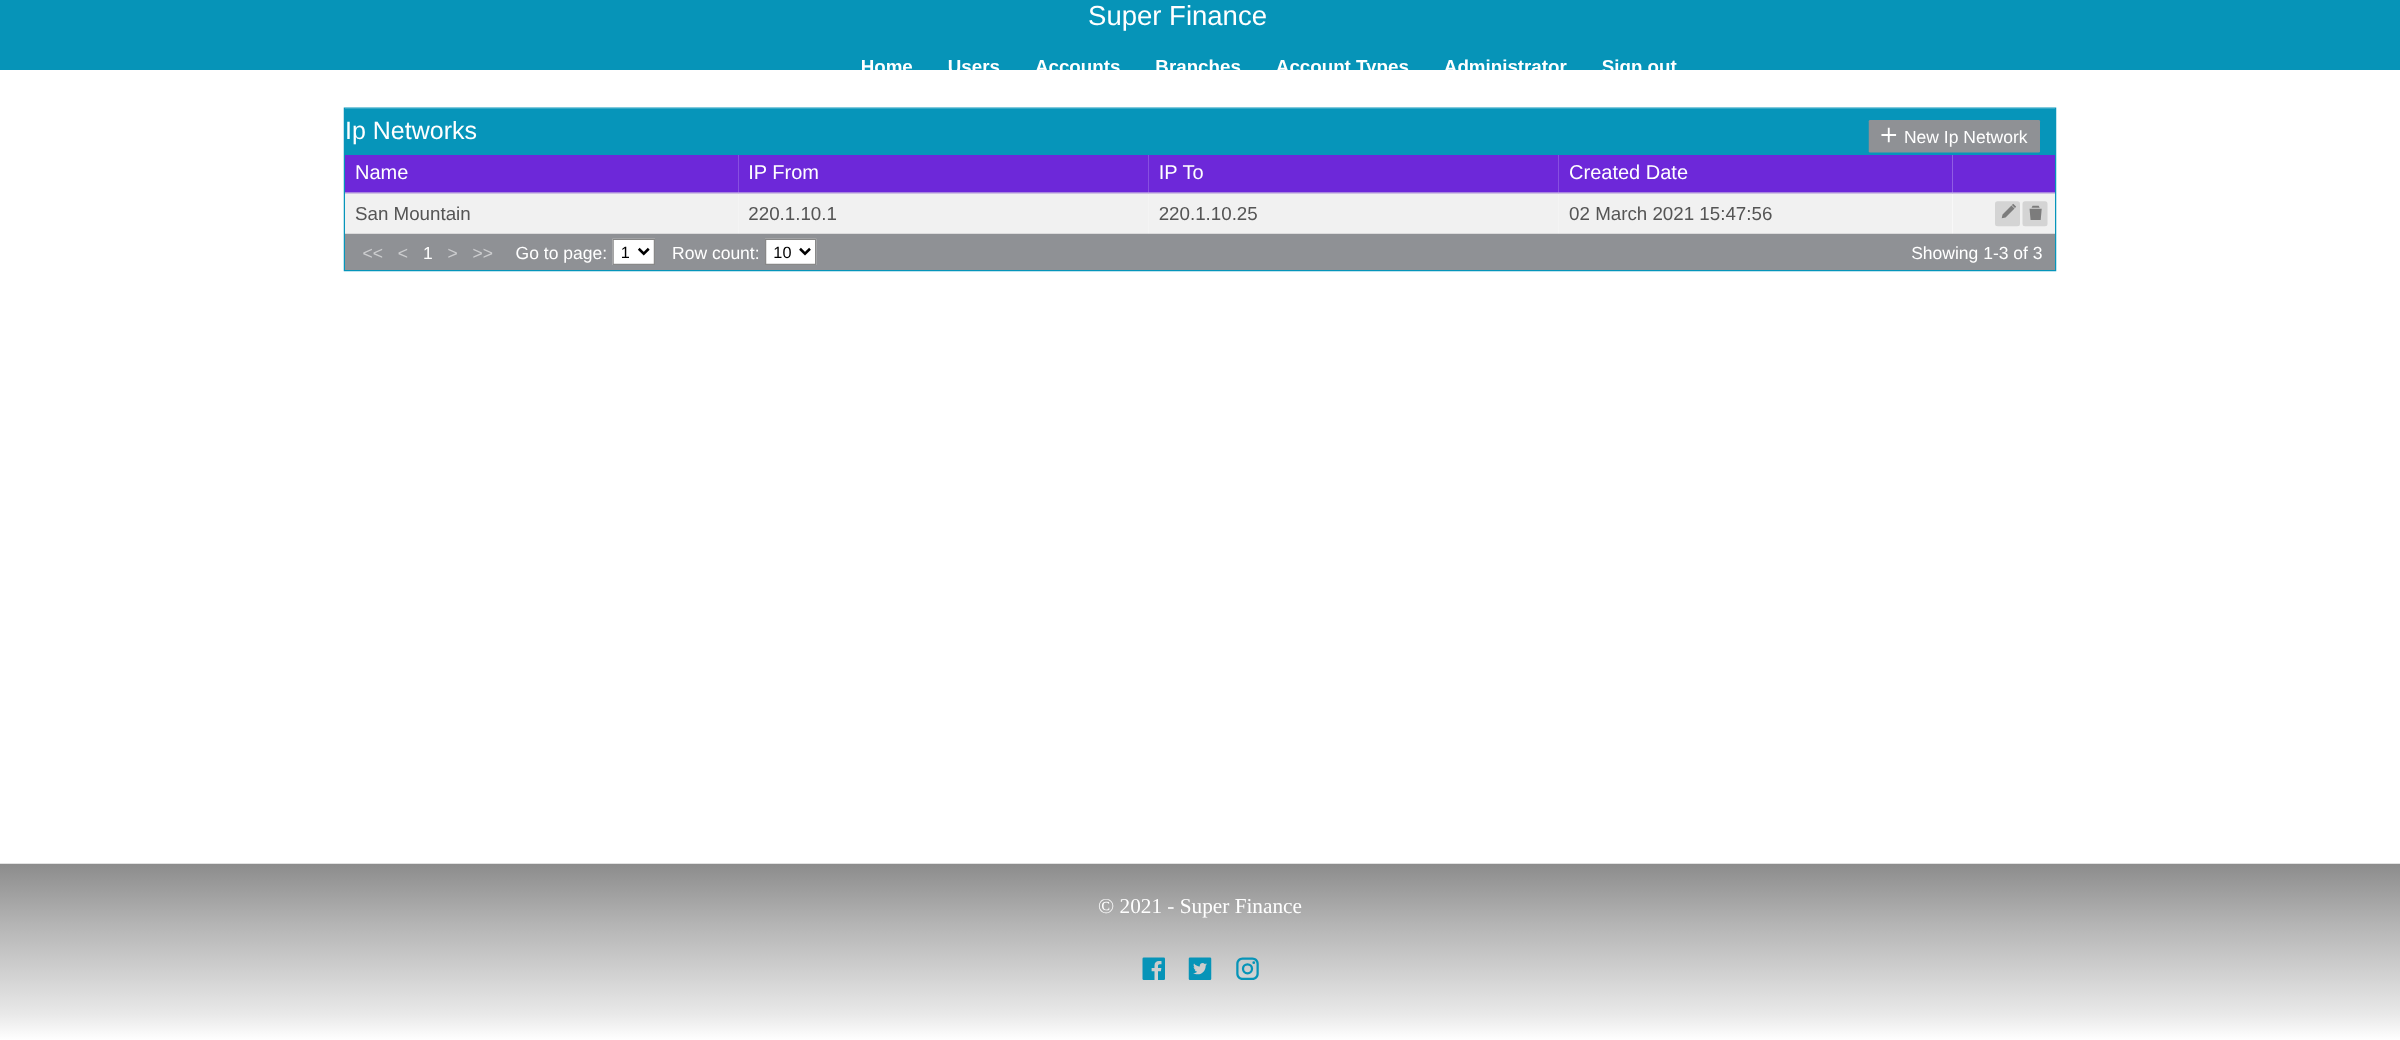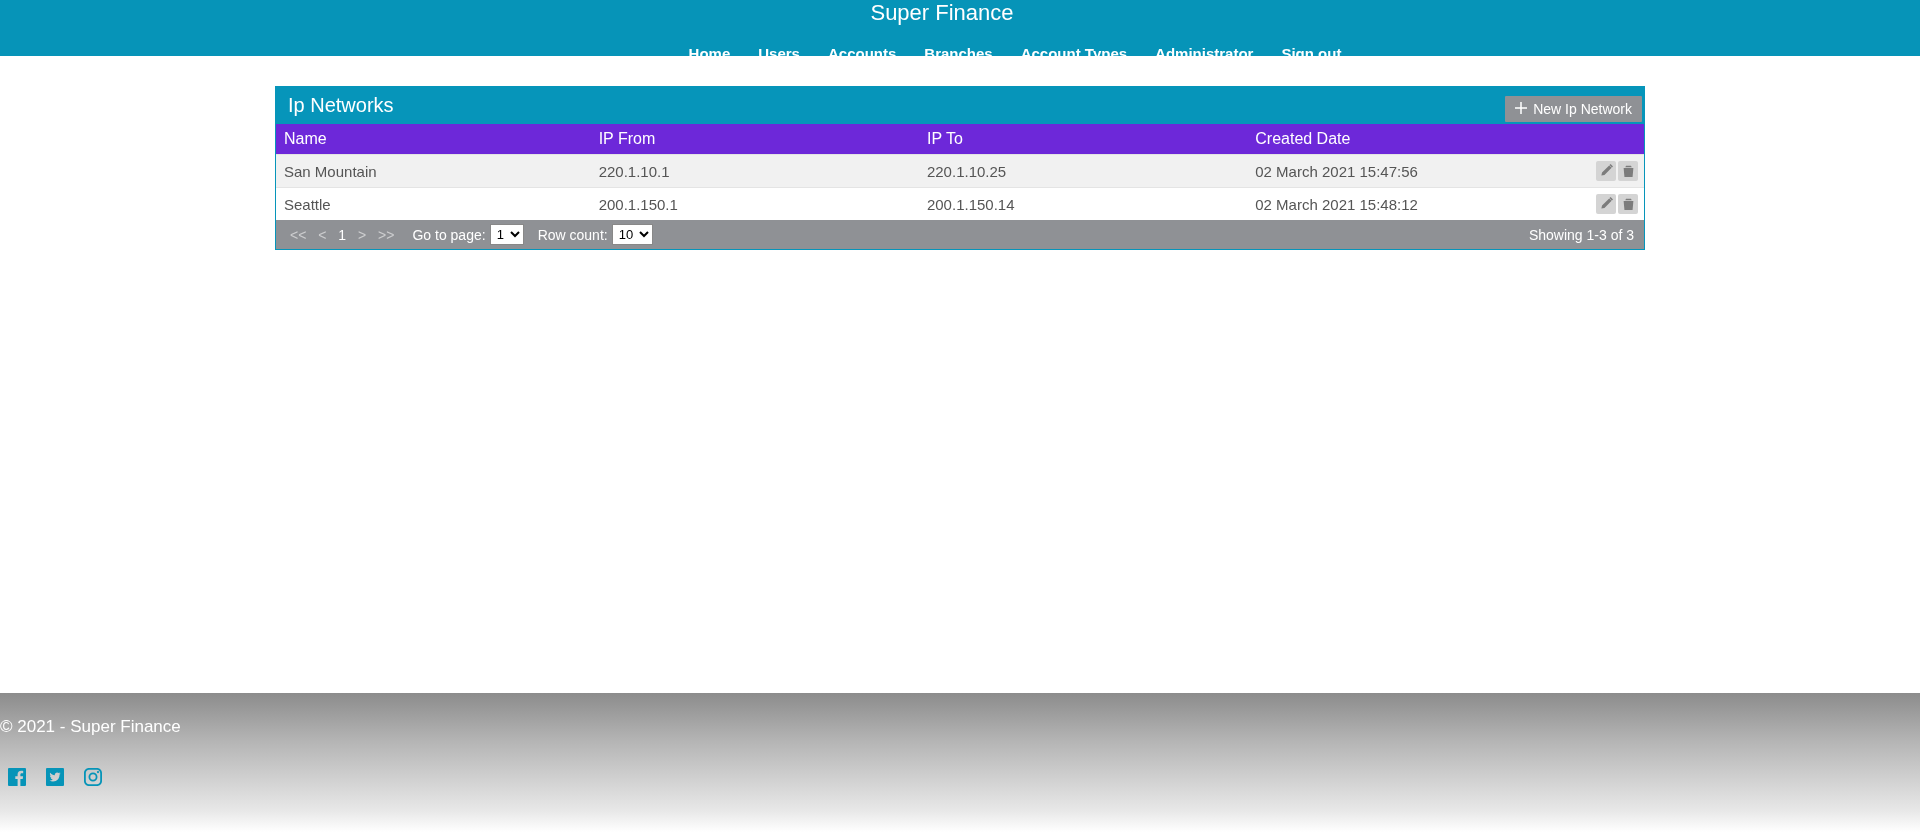--- a/index.html
+++ b/index.html
@@ -61,26 +61,26 @@
   
   .panel {
     border: 1px solid #0695ba;
     background: #fff;
   }
   .panel-header {
     background: #0695ba;
     color: #fff;
     font-size: 20px;
     font-weight: 400;
-    padding: 7px 12px;
+    padding: 7px 0;
     position: relative;
   }
   .new-btn {
     position: absolute;
-    right: 2px;
+    right: 12px;
     bottom: 2px;
     background: #8f9195;
     color: #fff;
     border: none;
     font-size: 14px;
     padding: 5px 10px;
     cursor: pointer;
     display: flex;
     align-items: center;
     gap: 6px;
@@ -145,21 +145,23 @@
     border: 1px solid #888;
     background: #fff;
     color: #000;
   }
   .pager .showing { margin-left: auto; }
 
   
   .footer {
     flex-shrink: 0;
     background: linear-gradient(#8c8c8c 0%, #b5b5b5 35%, #e8e8e8 85%, #ffffff 100%);
+    text-align: center;
     padding: 24px 0 40px;
+    font-family: Liberation Serif, serif;
   }
   .footer-copy { color: #fff; font-size: 17px; font-weight: 500; }
   .social { margin-top: 28px; }
   .social a {
     display: inline-flex;
     margin: 0 5px;
     color: #0694b8;
   }
   .social svg { width: 24px; height: 24px; fill: #0694b8; }
 
@@ -227,35 +229,20 @@
             <td class="actions"><span class="icon-btn">
                 <span><svg viewBox="0 0 16 16">
                     <path d="M11.3 1.7l3 3L5.5 13.5l-3.8.8.8-3.8 8.8-8.8zM13 0l3 3-1.3 1.3-3-3L13 0z"></path>
                   </svg></span>
               </span><span class="icon-btn">
                 <span><svg viewBox="0 0 16 16">
                     <path d="M2 5h12l-1 11H3L2 5zm3-3h6l1 2H4l1-2zM4 7h1v7H4V7zm3 0h1v7H7V7zm3 0h1v7h-1V7z"></path>
                   </svg></span>
               </span></td>
           </tr>
-          <tr>
-            <td>Seattle</td>
-            <td>200.1.150.1</td>
-            <td>200.1.150.14</td>
-            <td>02 March 2021 15:48:12</td>
-            <td class="actions"><span class="icon-btn">
-                <span><svg viewBox="0 0 16 16">
-                    <path d="M11.3 1.7l3 3L5.5 13.5l-3.8.8.8-3.8 8.8-8.8zM13 0l3 3-1.3 1.3-3-3L13 0z"></path>
-                  </svg></span>
-              </span><span class="icon-btn">
-                <span><svg viewBox="0 0 16 16">
-                    <path d="M2 5h12l-1 11H3L2 5zm3-3h6l1 2H4l1-2zM4 7h1v7H4V7zm3 0h1v7H7V7zm3 0h1v7h-1V7z"></path>
-                  </svg></span>
-              </span></td>
-          </tr>
         </tbody>
     </table>
 
     <div class="pager">
       <span class="nav-arrows">
         <span>&lt;&lt;</span>
         <span>&lt;</span>
         <span class="current">1</span>
         <span>&gt;</span>
         <span>&gt;&gt;</span>

